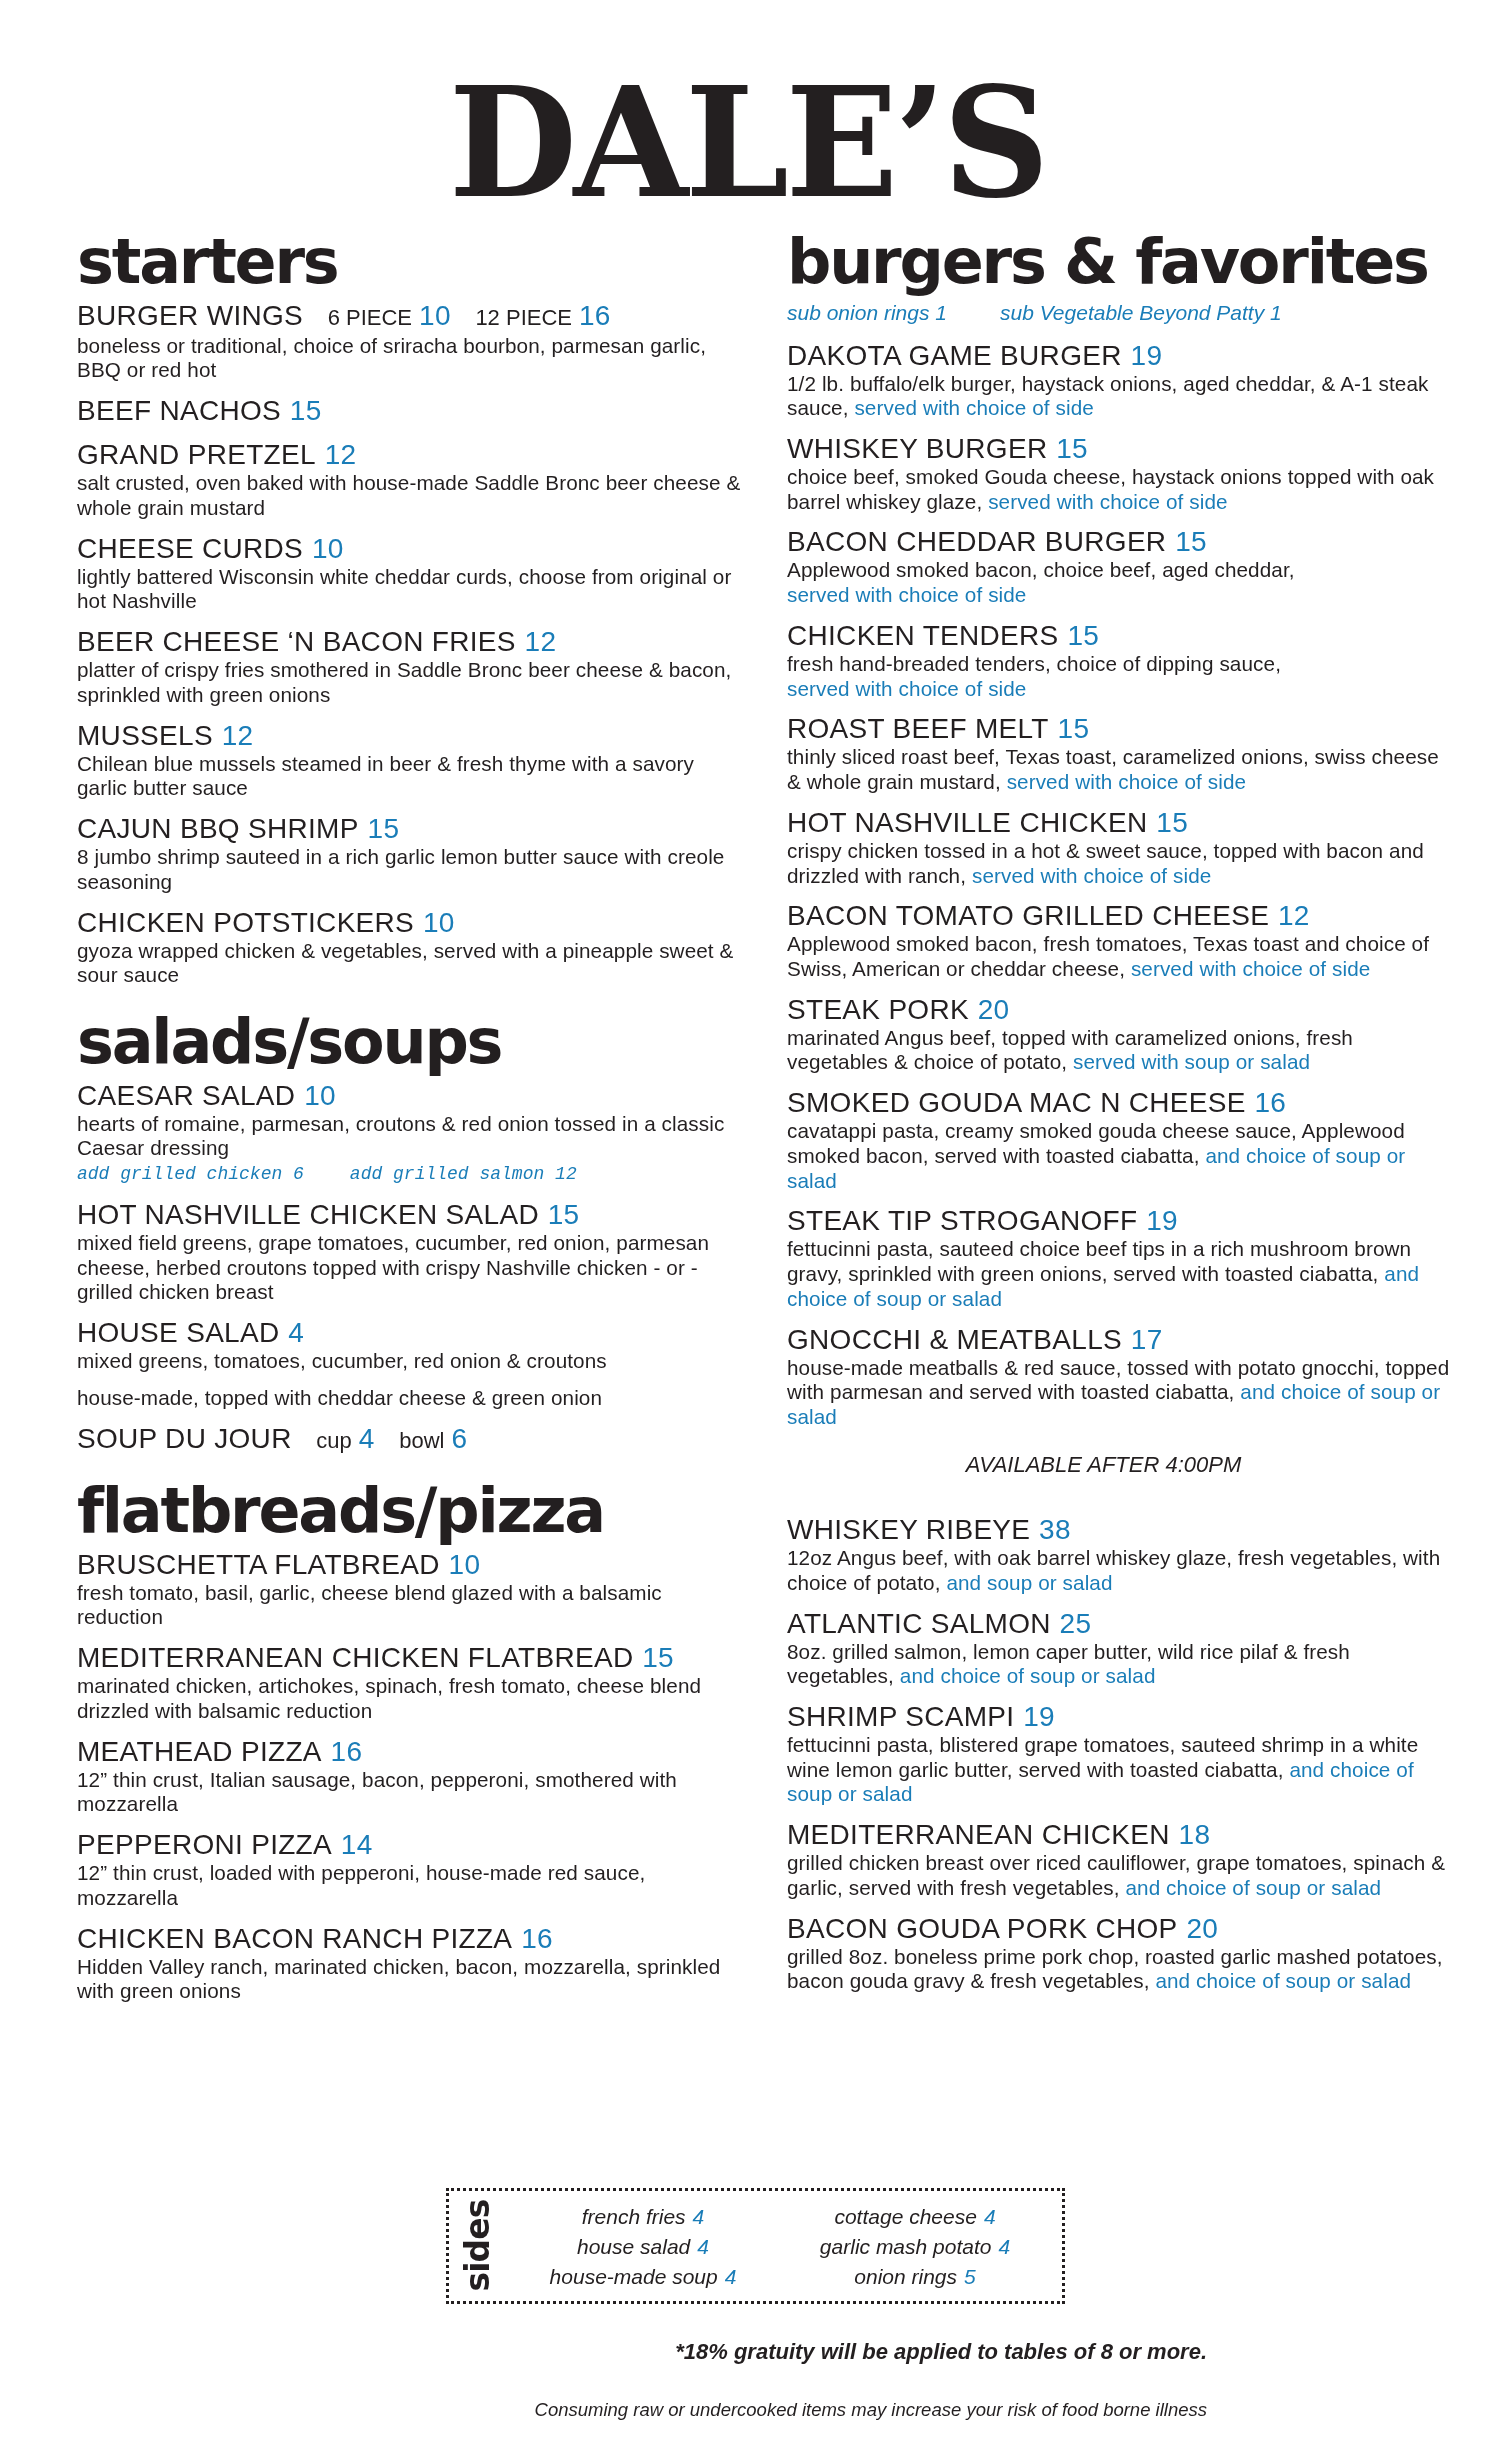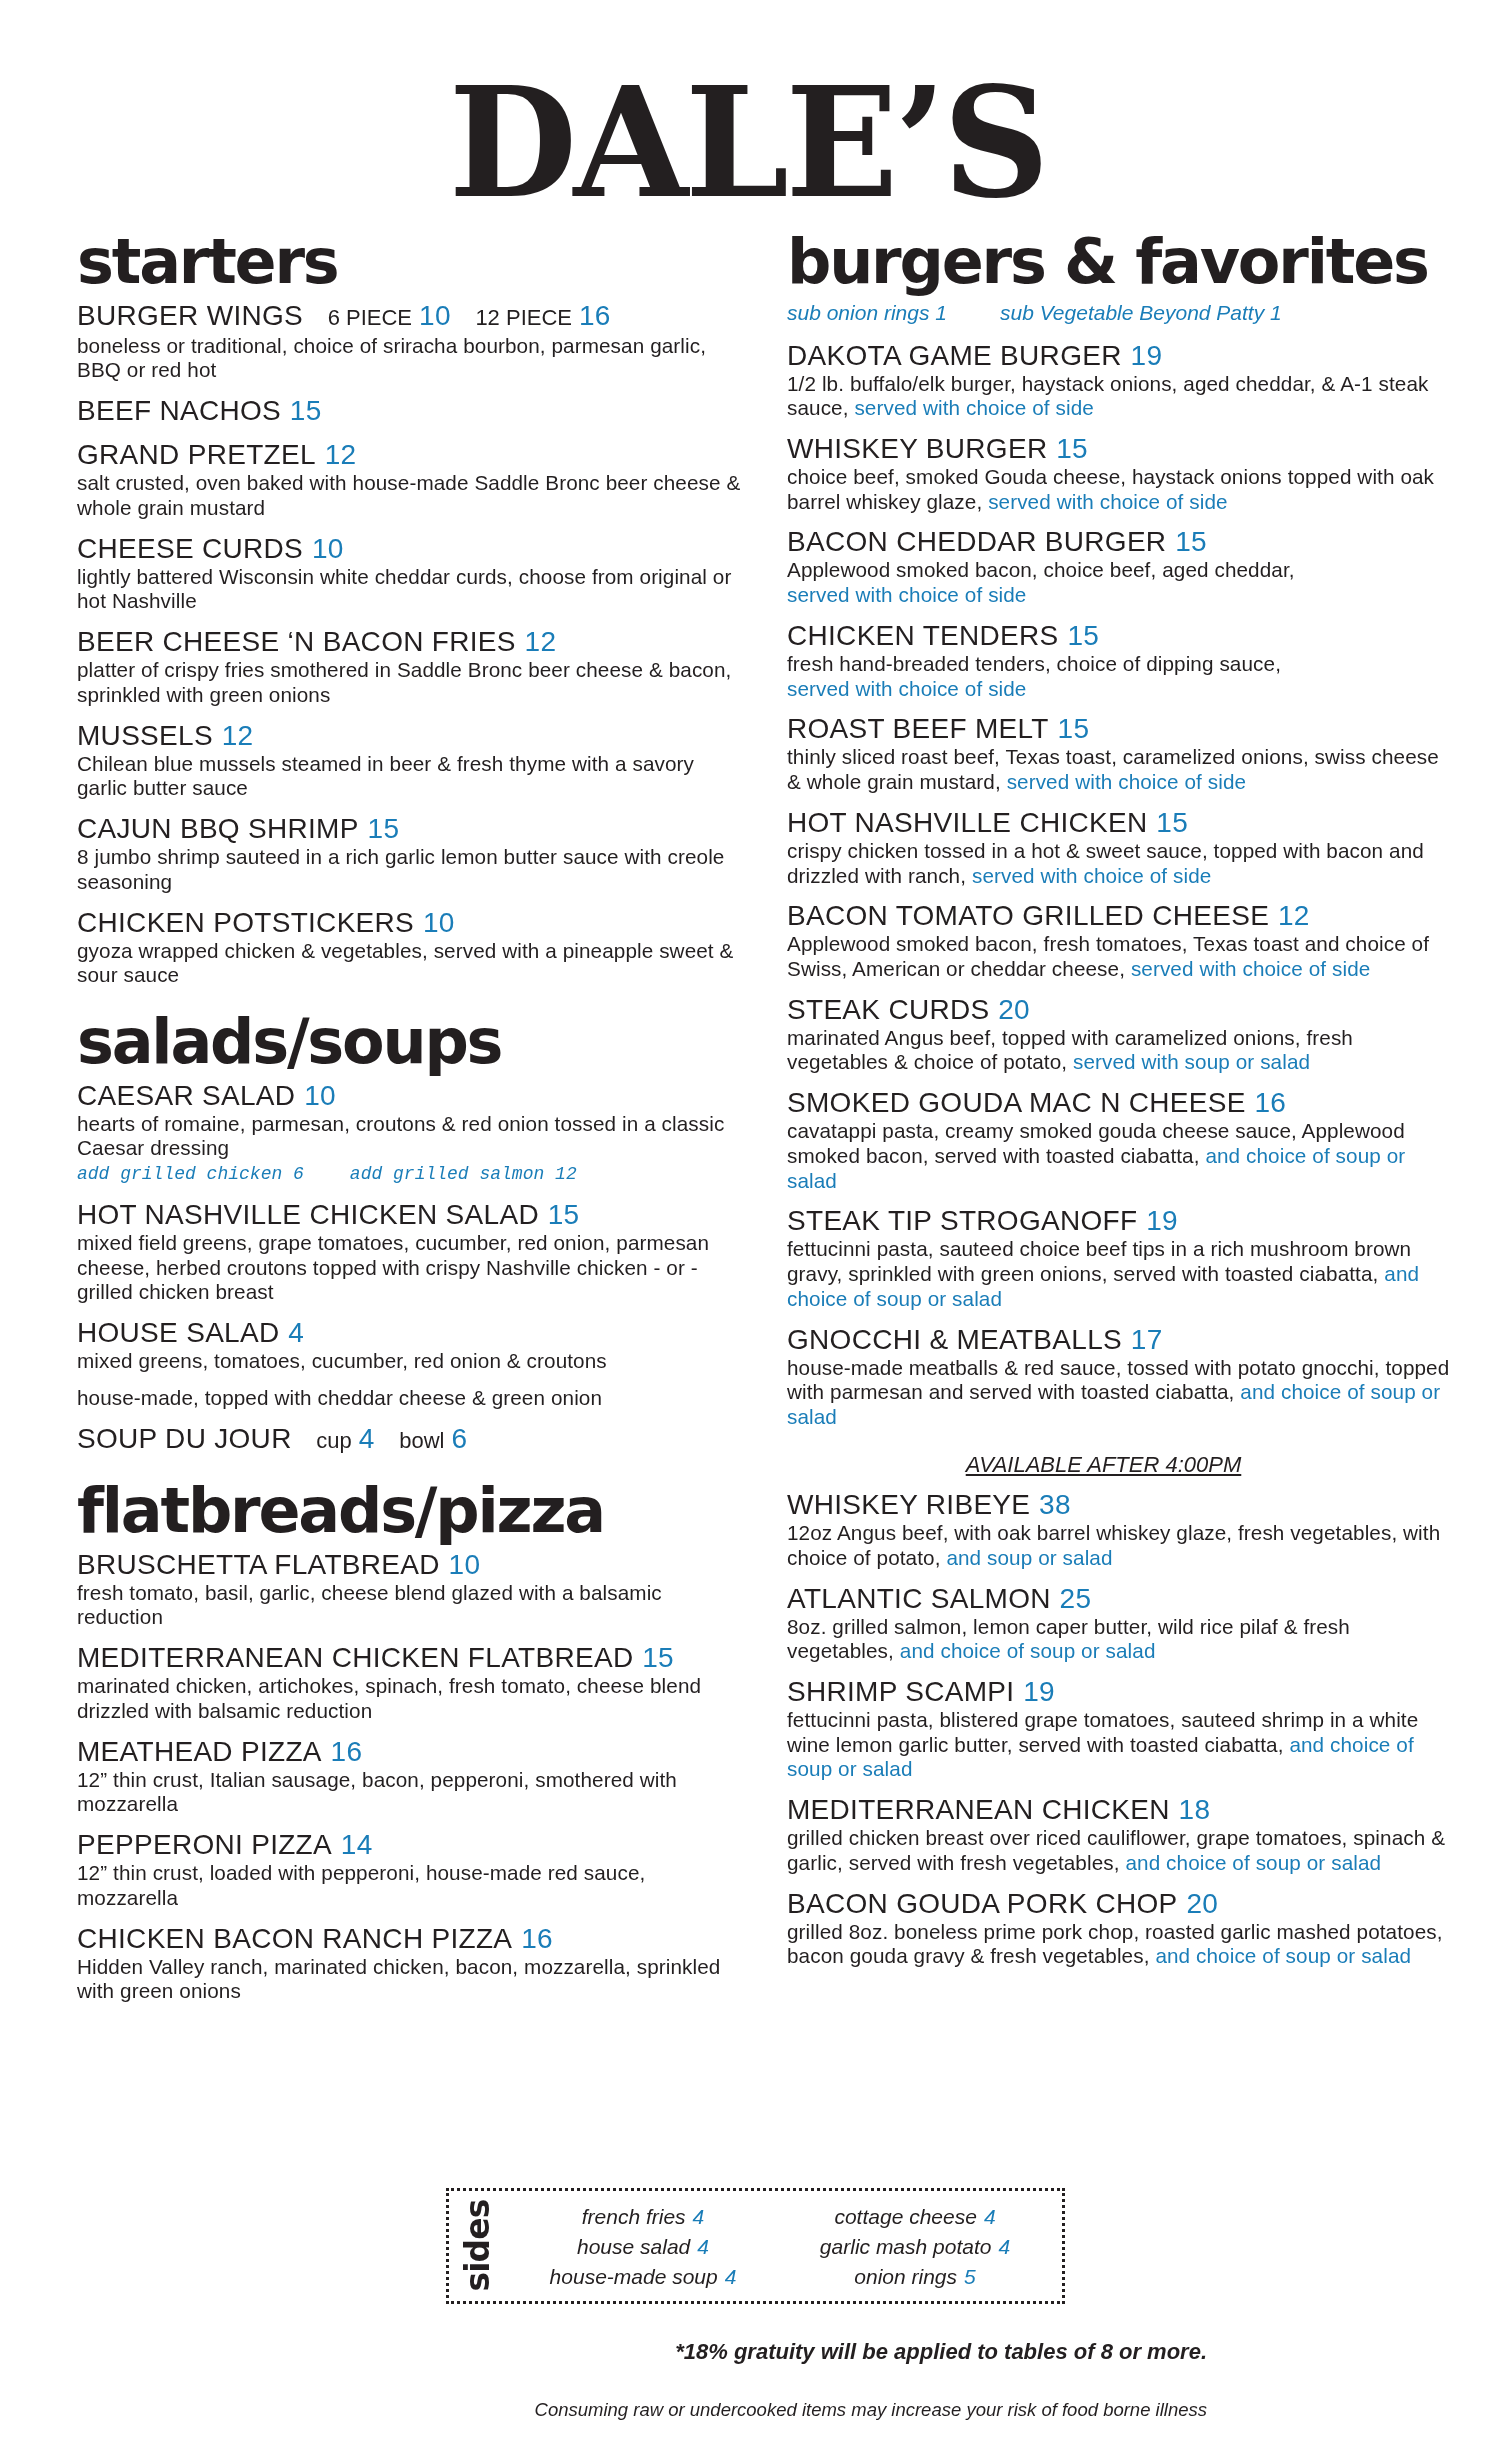--- a/index.html
+++ b/index.html
@@ -39,23 +39,23 @@
   .item-desc {
     font-family: "Liberation Sans", sans-serif; font-size: 20.7px; line-height: 24.6px;
     color: #231f20; letter-spacing: 0.1px;
   }
   .item-desc .accent { color: #1a7db8; }
   .addons { font-style: italic; color: #1a7db8; font-size: 18px; line-height: 26px;
     font-family: Liberation Mono, monospace; }
   .addons span { display: inline-block; margin-right: 46px; }
 
   .avail {
-    text-align: center; font-style: italic; text-decoration: underline;
+    text-align: center; font-style: italic; 
     font-family: "Liberation Sans", sans-serif; font-size: 22px; color: #231f20;
-    margin: 23px 0 11px 0; padding-right: 35px;
+    margin: 23px 0 36px 0; padding-right: 35px;
   }
 
   .sides-box {
     position: absolute; left: 446px; top: 2188px; width: 619px; height: 116px;
     border: 3.5px dotted #231f20;
   }
   .sides-label {
     position: absolute; left: 5.3px; top: 0; width: 46px; height: 109px;
     display: flex; align-items: center; justify-content: center;
   }
@@ -212,21 +212,21 @@
     </div>
     <div class="item">
       <div class="item-title"><span>HOT NASHVILLE CHICKEN</span><span class="price">15</span></div>
       <div class="item-desc"><span>crispy chicken tossed in a hot &amp; sweet sauce, topped with bacon and drizzled with ranch,</span> <span class="accent">served with choice of side</span></div>
     </div>
     <div class="item">
       <div class="item-title"><span>BACON TOMATO GRILLED CHEESE</span><span class="price">12</span></div>
       <div class="item-desc"><span>Applewood smoked bacon, fresh tomatoes, Texas toast and choice of Swiss, American or cheddar cheese,</span> <span class="accent">served with choice of side</span></div>
     </div>
     <div class="item">
-      <div class="item-title"><span>STEAK CURDS</span><span class="price">20</span></div>
+      <div class="item-title"><span>STEAK PORK</span><span class="price">20</span></div>
       <div class="item-desc"><span>marinated Angus beef, topped with caramelized onions, fresh vegetables &amp; choice of potato,</span> <span class="accent">served with soup or salad</span></div>
     </div>
     <div class="item">
       <div class="item-title"><span>SMOKED GOUDA MAC N CHEESE</span><span class="price">16</span></div>
       <div class="item-desc"><span>cavatappi pasta, creamy smoked gouda cheese sauce, Applewood smoked bacon, served with toasted ciabatta,</span> <span class="accent">and choice of soup or salad</span></div>
     </div>
     <div class="item">
       <div class="item-title"><span>STEAK TIP STROGANOFF</span><span class="price">19</span></div>
       <div class="item-desc"><span>fettucinni pasta, sauteed choice beef tips in a rich mushroom brown gravy, sprinkled with green onions, served with toasted ciabatta,</span> <span class="accent">and choice of soup or salad</span></div>
     </div>

